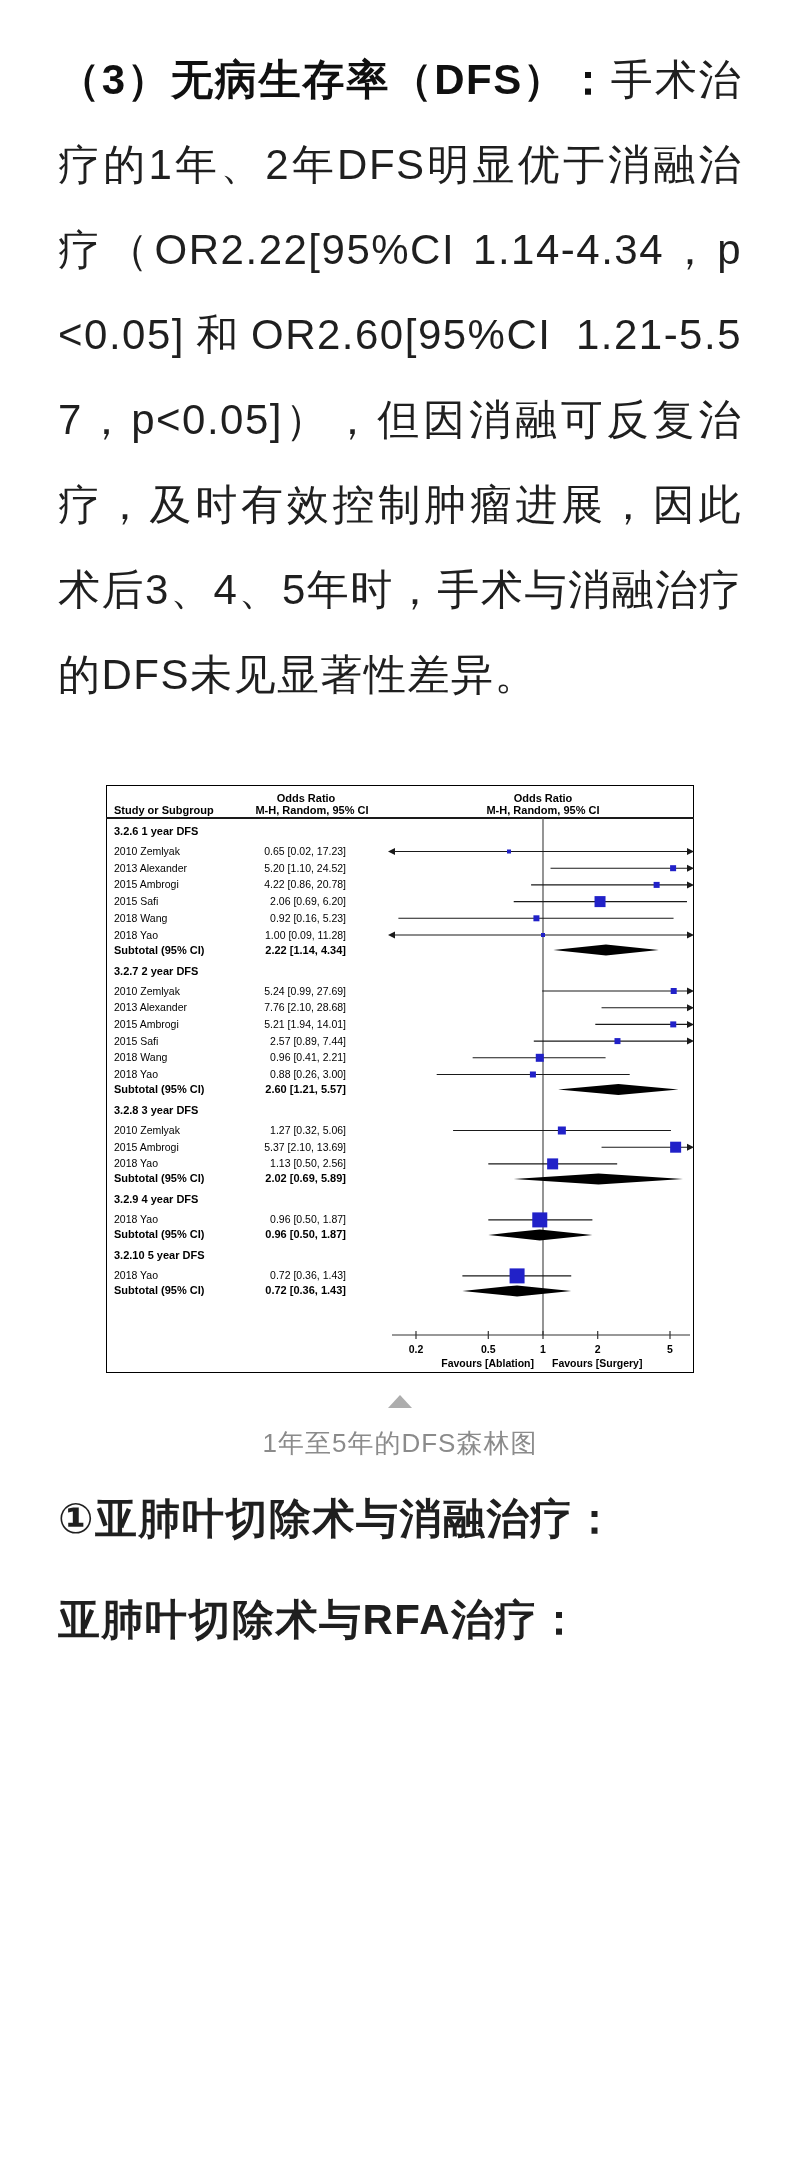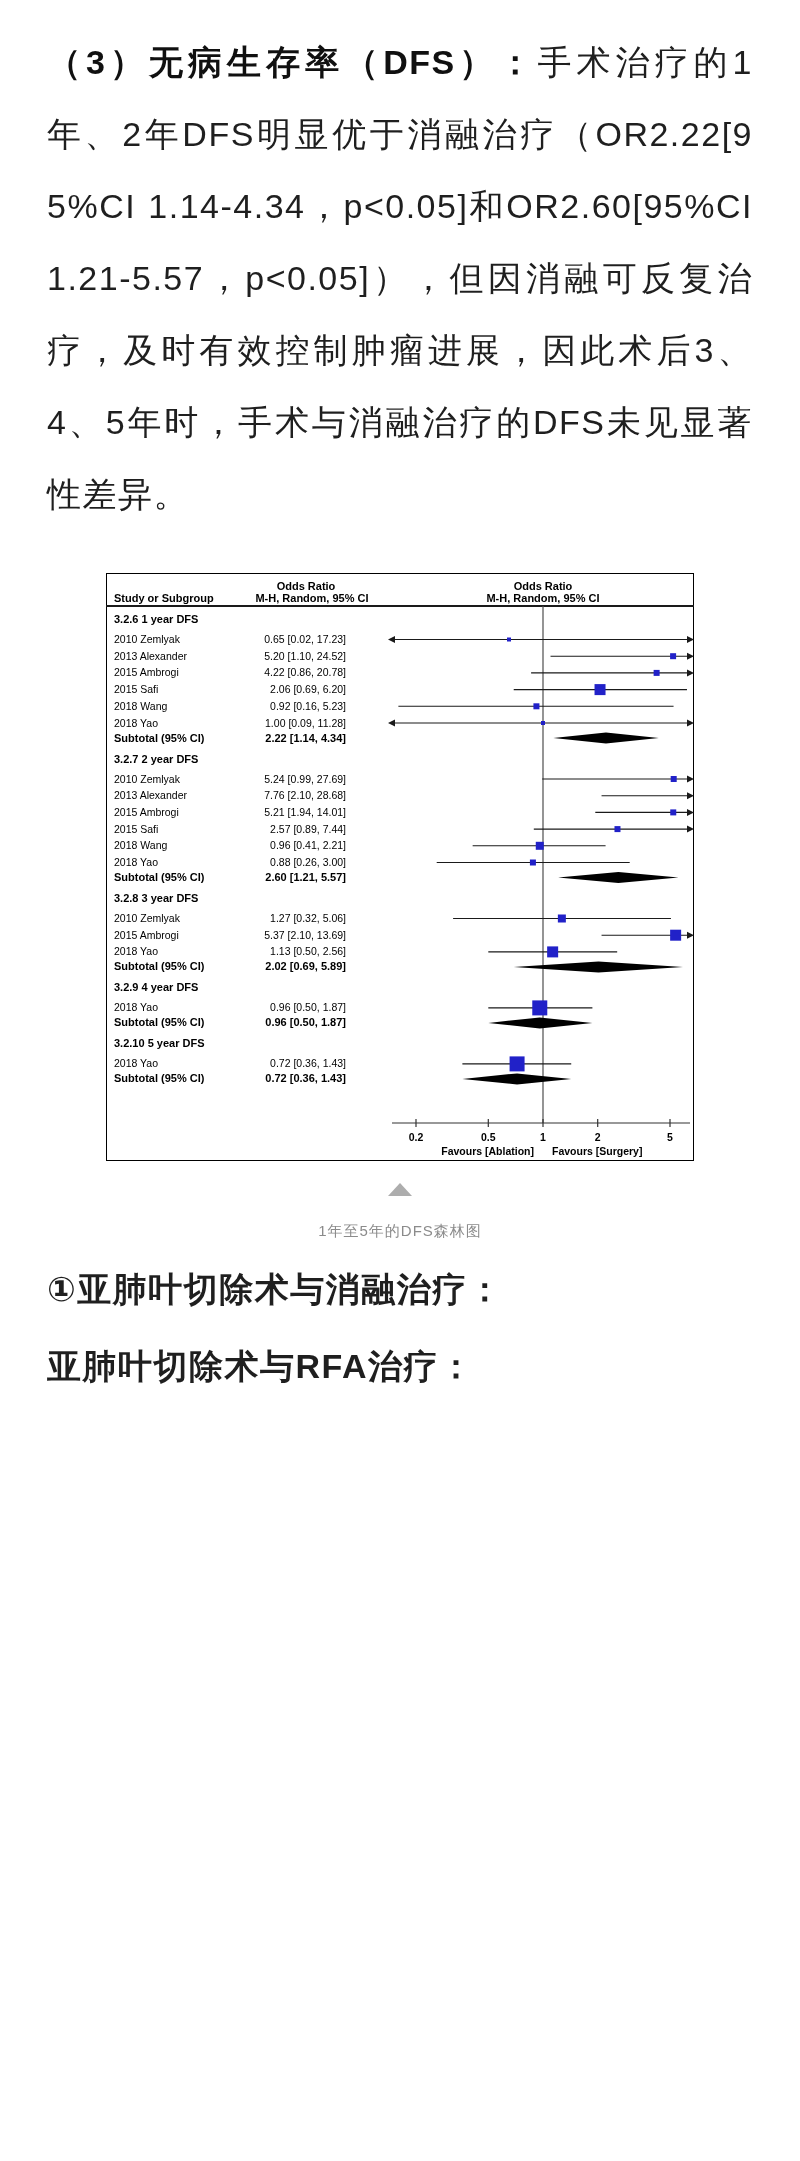--- a/index.html
+++ b/index.html
@@ -1,24 +1,24 @@
 <!DOCTYPE html>
 <html><head>
 <meta charset="utf-8">
 <style>
   html,body{margin:0;padding:0;background:#ffffff;}
   body{width:800px;font-family:"Liberation Sans","DejaVu Sans",sans-serif;color:#1f1f1f;}
   .content{padding:21px 42px 40px;}
-  p.para{margin:5px;font-size:34px;line-height:72px;text-align:justify;letter-spacing:1.5px;color:#1f1f1f;word-break:break-all;}
+  p.para{margin:16px;font-size:42px;line-height:85px;text-align:justify;letter-spacing:1.5px;color:#1f1f1f;word-break:break-all;}
   .bold{font-weight:bold;color:#101010;}
   .h4{margin-top:66px;}
-  figure.plot-fig{margin:43px auto 0;width:588px;padding:0;}
+  figure.plot-fig{margin:68px auto 0;width:588px;padding:0;}
   svg{display:block;font-family:"Liberation Sans","DejaVu Sans",sans-serif;}
   .tri{width:0;height:0;border-left:12px solid transparent;border-right:12px solid transparent;border-bottom:13px solid #adadad;margin:22px auto 0;}
-  .caption{margin-top:18px;text-align:center;font-size:15px;line-height:34px;color:#8b8b8b;letter-spacing:1px;}
+  .caption{margin-top:18px;text-align:center;font-size:26px;line-height:34px;color:#8b8b8b;letter-spacing:1px;}
 </style>
 </head>
 <body>
 
 <div class="content">
 
   <p class="para"><span class="bold">（3）无病生存率（DFS）：</span><span>手术治疗的1年、2年DFS明显优于消融治疗（OR2.22[95%CI 1.14-4.34，p&lt;0.05]和OR2.60[95%CI 1.21-5.57，p&lt;0.05]），但因消融可反复治疗，及时有效控制肿瘤进展，因此术后3、4、5年时，手术与消融治疗的DFS未见显著性差异。</span></p>
 
   <figure class="plot-fig">
     <svg id="forest-svg" width="588" height="588" viewBox="0 0 588 588">

